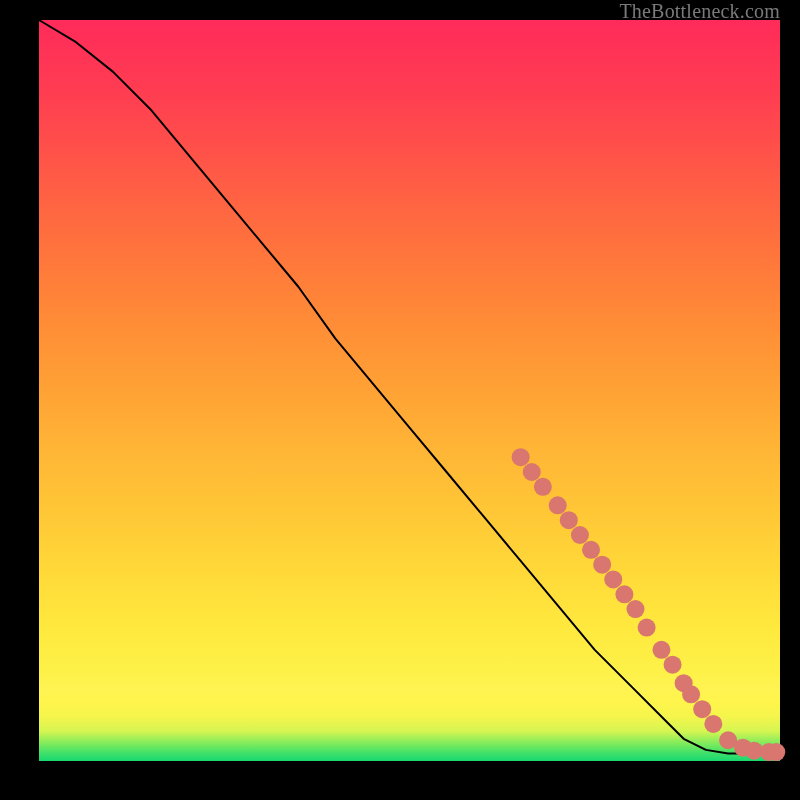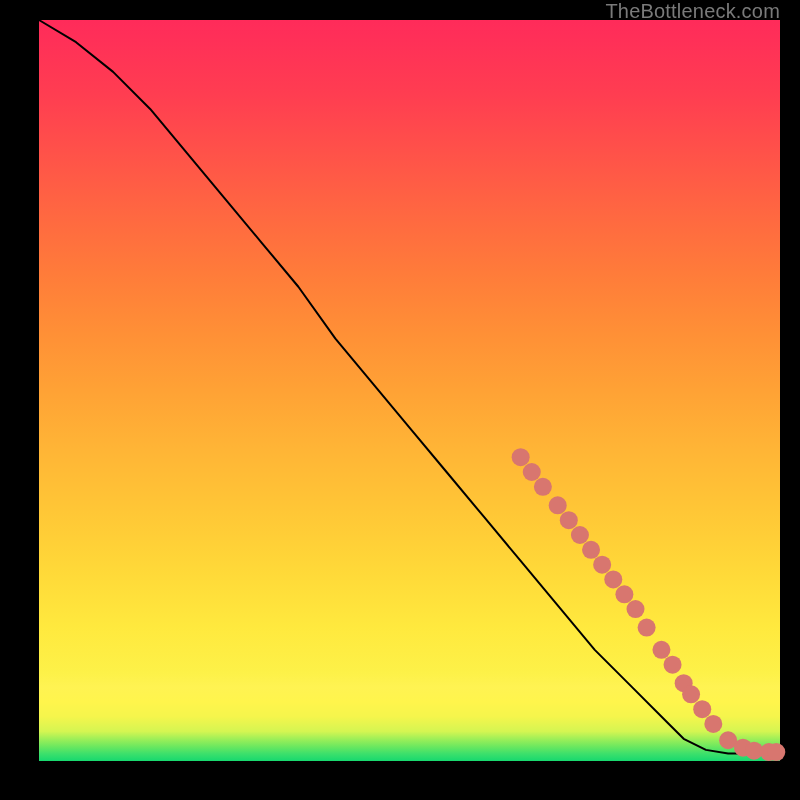--- a/index.html
+++ b/index.html
@@ -49,20 +49,21 @@
     );
   }
   .attribution {
     position: absolute;
     top: 0px;
     right: 20px;
     color: #7a7a7a;
     font-size: 20px;
     letter-spacing: 0.2px;
     user-select: none;
+    font-family: Liberation Serif, serif;
   }
   svg {
     position: absolute;
     left: 0;
     top: 0;
   }
 </style>
 </head>
 <body>
 

